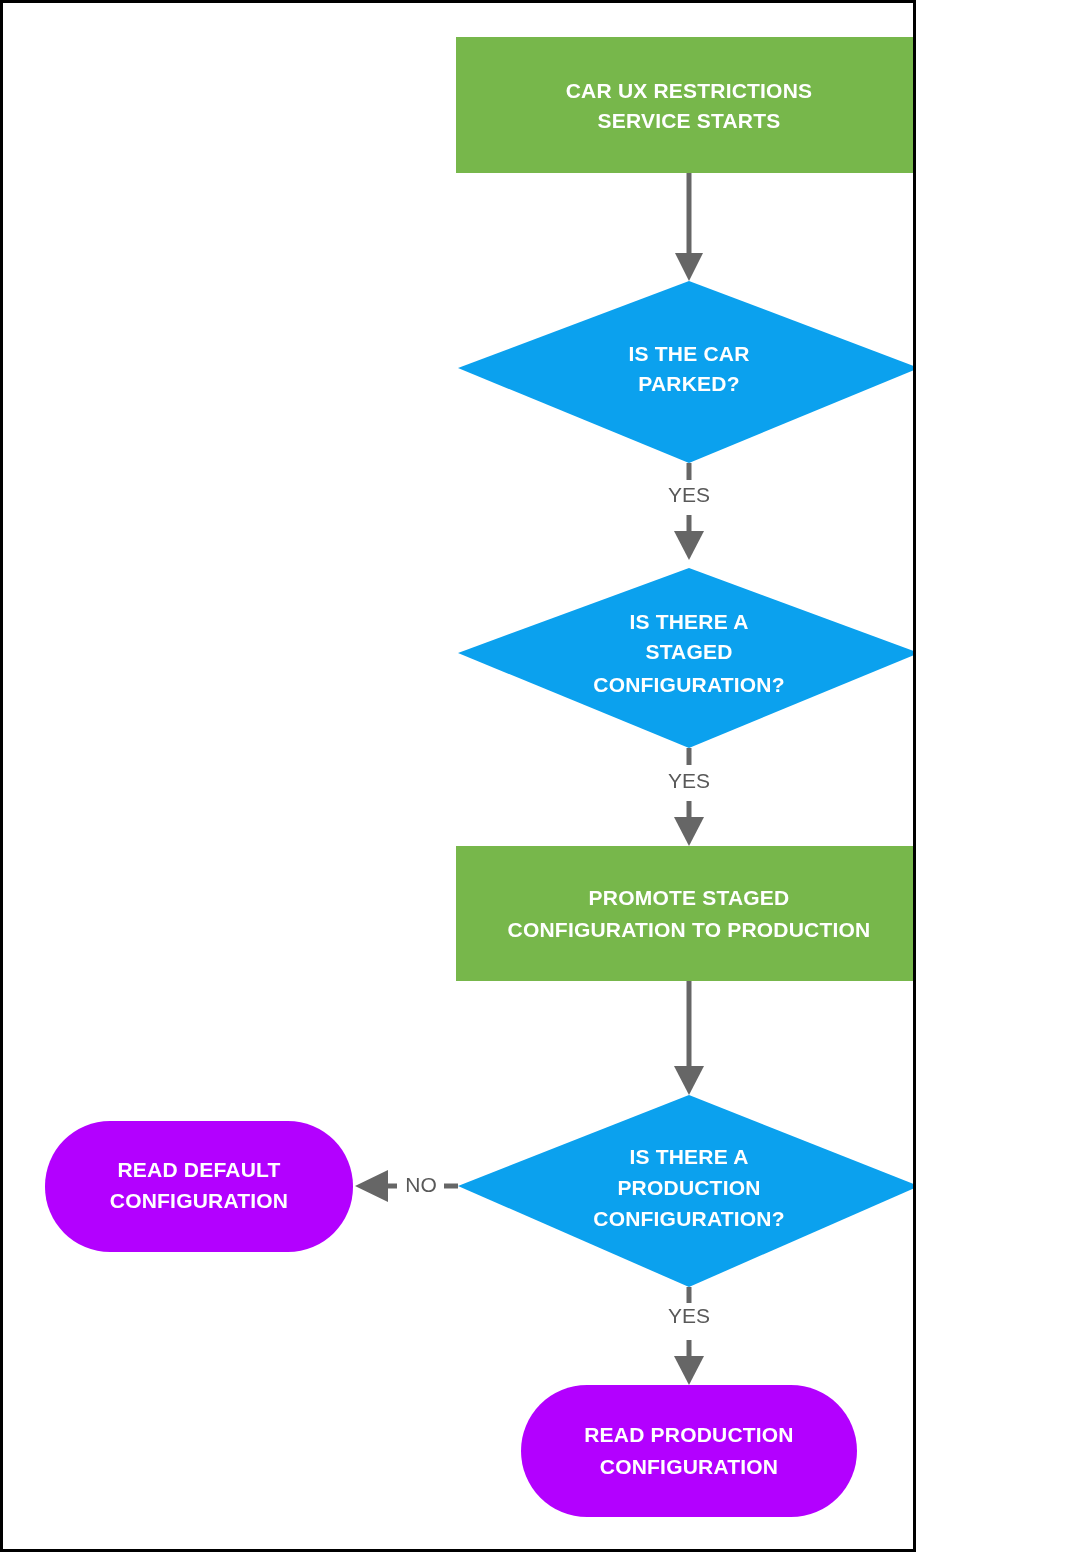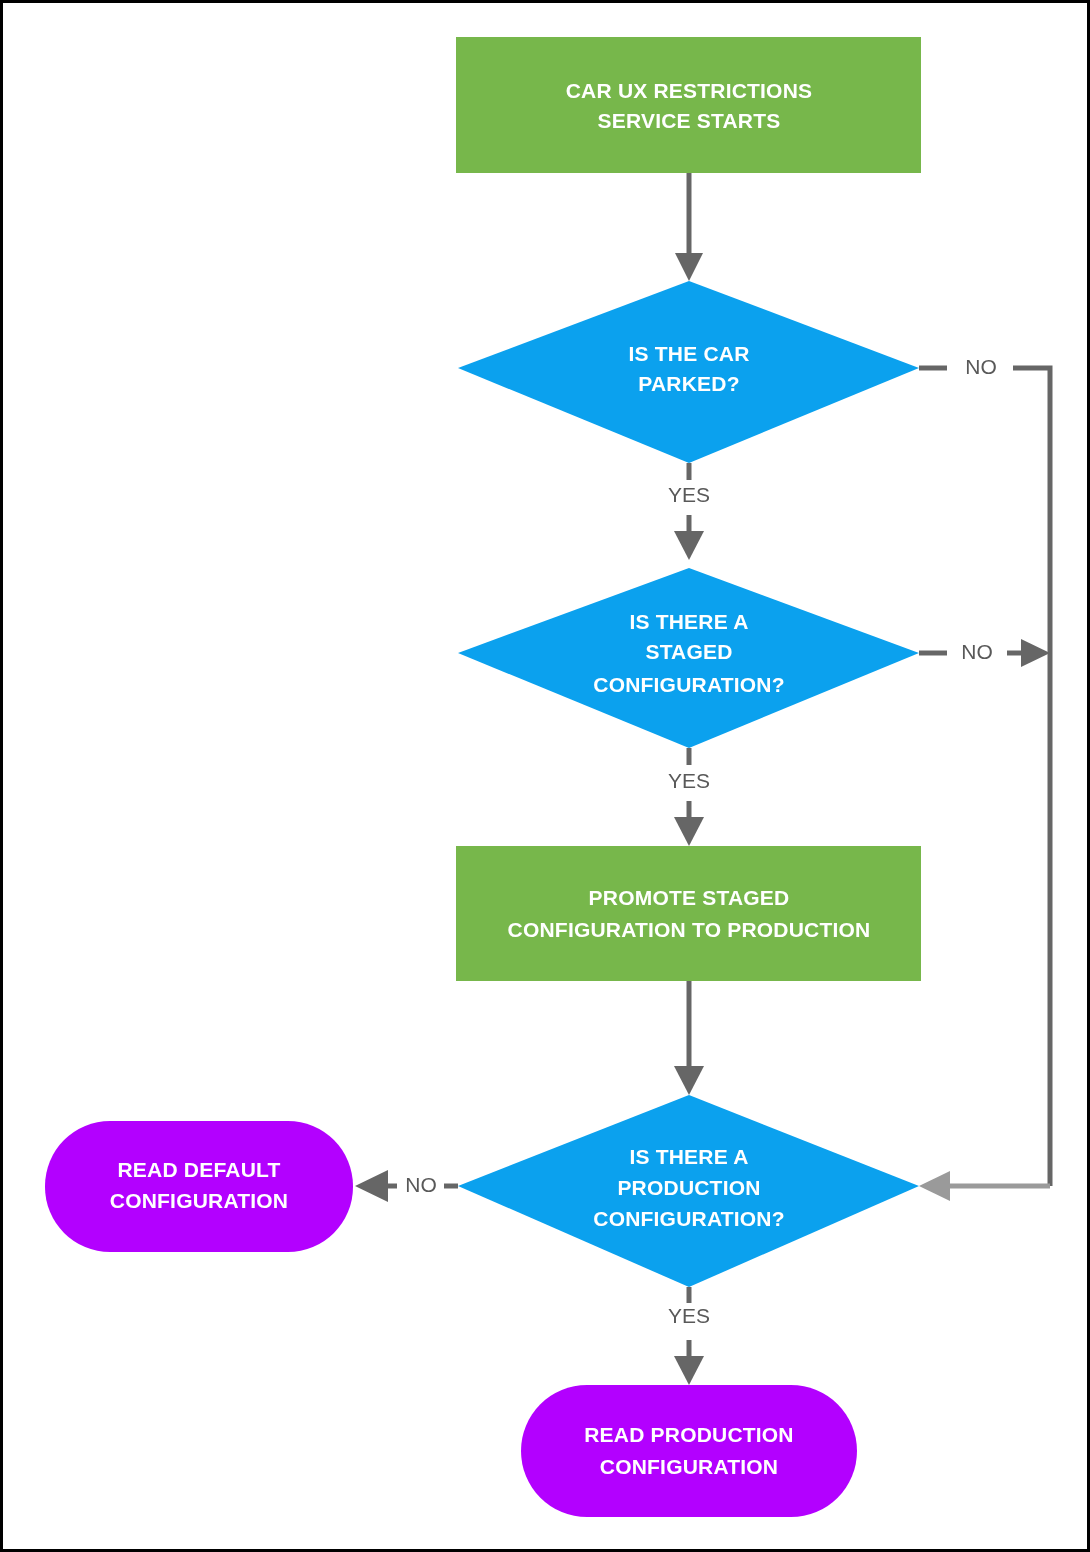--- a/index.html
+++ b/index.html
@@ -6,21 +6,21 @@
   html, body {
     margin: 0;
     padding: 0;
     background: #ffffff;
   }
   body {
     font-family: "Liberation Sans", sans-serif;
   }
   #flow-page {
     position: relative;
-    width: 1090px;
+    width: 916px;
     height: 1552px;
     background: #ffffff;
     box-sizing: border-box;
     border: 3px solid #000000;
     overflow: hidden;
   }
   #flow-svg {
     position: absolute;
     left: 0;
     top: 0;

